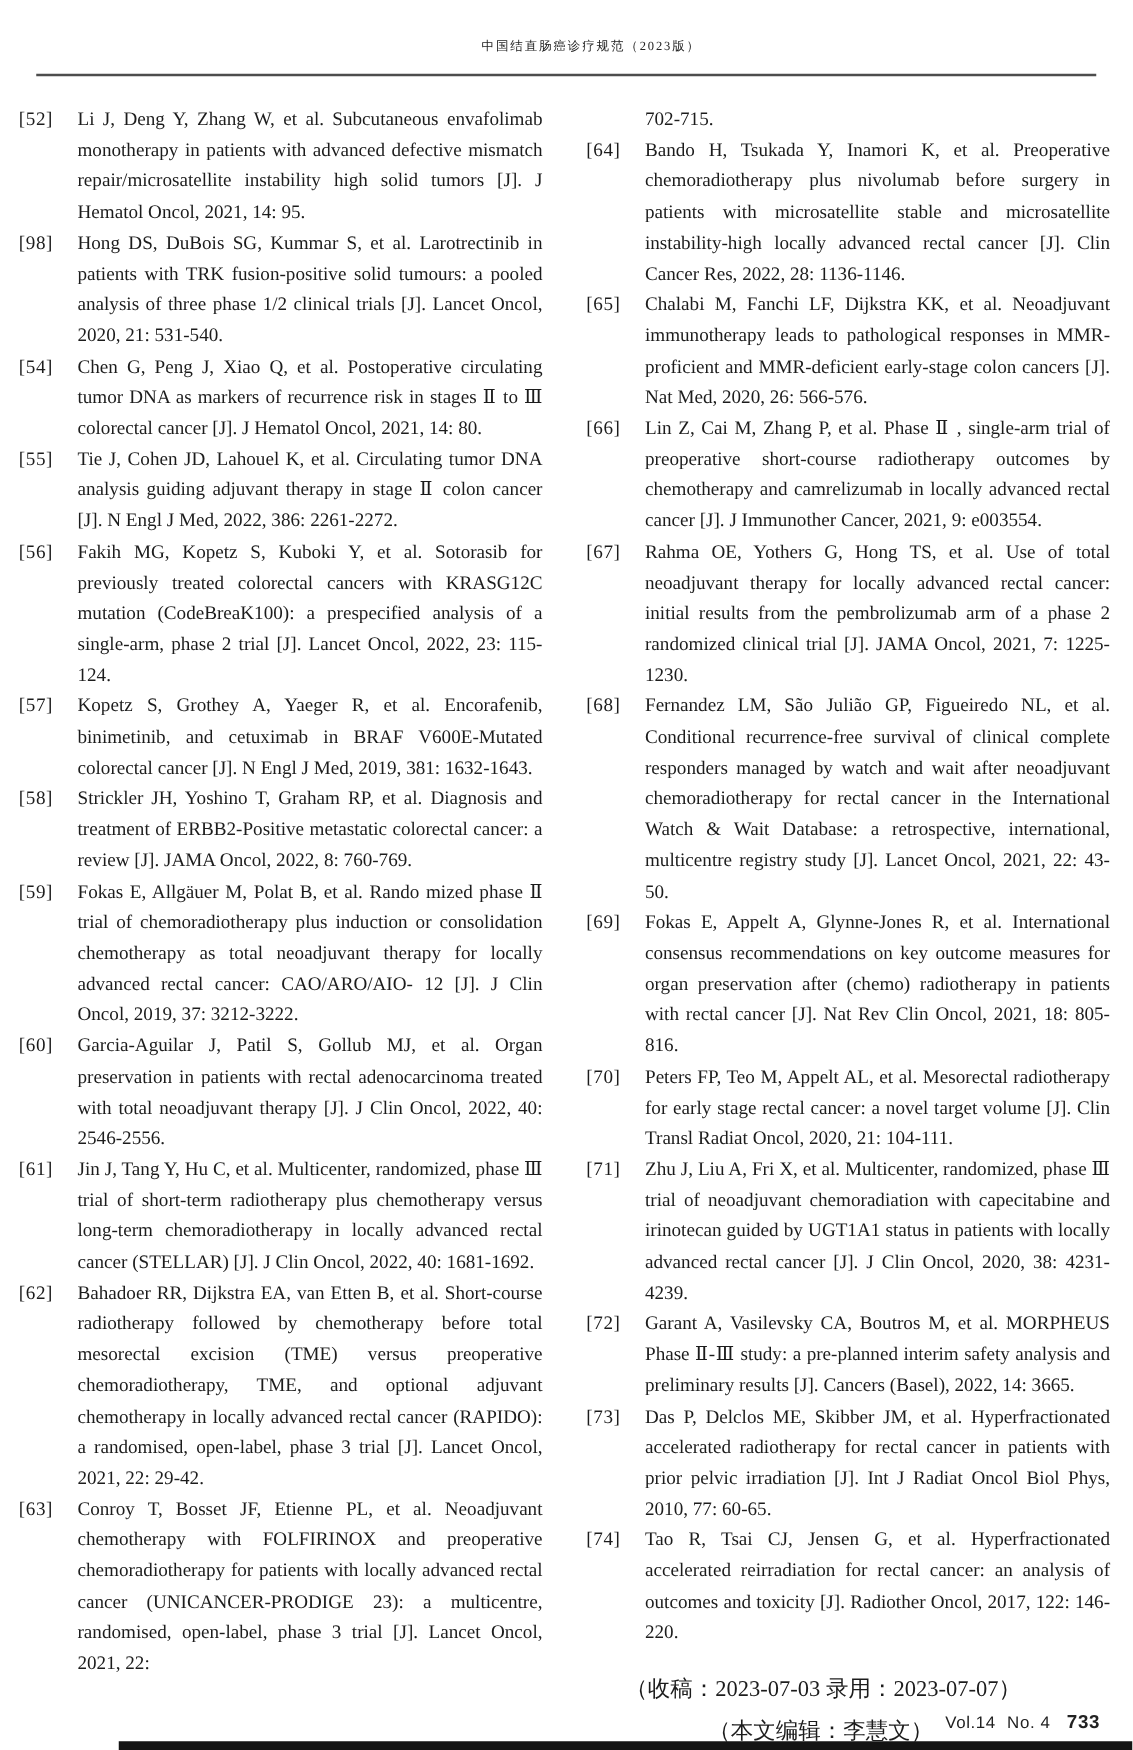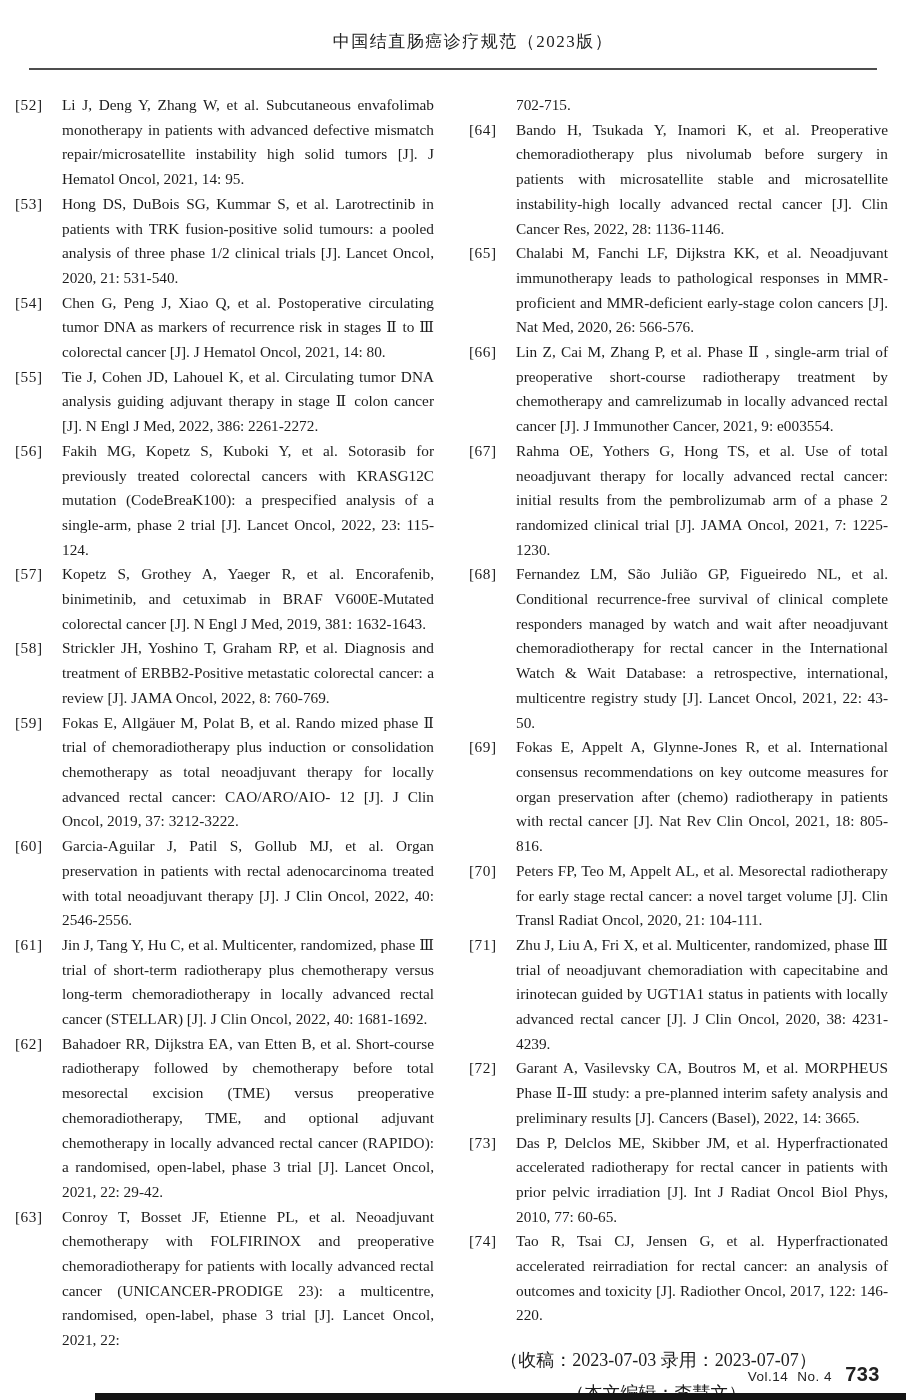--- a/index.html
+++ b/index.html
@@ -9,21 +9,21 @@
     color: #1c1c1c;
     font-family: "Liberation Serif", "DejaVu Serif", serif;
     position: relative;
     overflow: hidden;
   }
   .page-header {
     padding-top: 30px;
     text-align: center;
   }
   .page-header .title {
-    font-size: 17px;
+    font-size: 10px;
     letter-spacing: 1.5px;
     color: #222;
     margin-left: 40px;
   }
   .header-rule {
     margin: 15px 29px 0 29px;
     height: 0;
     border-top: 2px solid #4d4d4d;
   }
   .content {
@@ -59,59 +59,59 @@
   .page-footer {
     position: absolute;
     bottom: 14px;
     right: 26px;
     font-family: "Liberation Sans", "DejaVu Sans", sans-serif;
     font-size: 13.5px;
     color: #222;
     letter-spacing: 0.5px;
   }
   .page-footer .vol, .page-footer .no { margin-right: 9px; }
-  .page-footer .page-num { font-weight: bold; font-size: 20px; margin-left: 4px; }
+  .page-footer .page-num { font-weight: bold; font-size: 15px; margin-left: 4px; }
   .bottom-bar {
     position: absolute;
     bottom: 0;
     left: 95px;
     right: 0;
     height: 7px;
     background: #141414;
   }
 </style>
 </head>
 <body>
 
 <div class="page-header">
   <div class="title">中国结直肠癌诊疗规范（2023版）</div>
 </div>
 <div class="header-rule"></div>
 
 <div class="content">
   <div class="col" id="col-left">
       <div class="ref"><span class="ref-num">[52]</span><span class="ref-text">Li J, Deng Y, Zhang W, et al. Subcutaneous envafolimab monotherapy in patients with advanced defective mismatch repair/microsatellite instability high solid tumors [J]. J Hematol Oncol, 2021, 14: 95.</span></div>
-      <div class="ref"><span class="ref-num">[53]</span><span class="ref-text">Hong DS, DuBois SG, Kummar S, et al. Larotrectinib in patients with TRK fusion-positive solid tumours: a pooled analysis of three phase 1/2 clinical trials [J]. Lancet Oncol, 2020, 21: 531-540.</span></div>
+      <div class="ref"><span class="ref-num">[98]</span><span class="ref-text">Hong DS, DuBois SG, Kummar S, et al. Larotrectinib in patients with TRK fusion-positive solid tumours: a pooled analysis of three phase 1/2 clinical trials [J]. Lancet Oncol, 2020, 21: 531-540.</span></div>
       <div class="ref"><span class="ref-num">[54]</span><span class="ref-text">Chen G, Peng J, Xiao Q, et al. Postoperative circulating tumor DNA as markers of recurrence risk in stages Ⅱ to Ⅲ colorectal cancer [J]. J Hematol Oncol, 2021, 14: 80.</span></div>
       <div class="ref"><span class="ref-num">[55]</span><span class="ref-text">Tie J, Cohen JD, Lahouel K, et al. Circulating tumor DNA analysis guiding adjuvant therapy in stage Ⅱ colon cancer [J]. N Engl J Med, 2022, 386: 2261-2272.</span></div>
       <div class="ref"><span class="ref-num">[56]</span><span class="ref-text">Fakih MG, Kopetz S, Kuboki Y, et al. Sotorasib for previously treated colorectal cancers with KRASG12C mutation (CodeBreaK100): a prespecified analysis of a single-arm, phase 2 trial [J]. Lancet Oncol, 2022, 23: 115-124.</span></div>
       <div class="ref"><span class="ref-num">[57]</span><span class="ref-text">Kopetz S, Grothey A, Yaeger R, et al. Encorafenib, binimetinib, and cetuximab in BRAF V600E-Mutated colorectal cancer [J]. N Engl J Med, 2019, 381: 1632-1643.</span></div>
       <div class="ref"><span class="ref-num">[58]</span><span class="ref-text">Strickler JH, Yoshino T, Graham RP, et al. Diagnosis and treatment of ERBB2-Positive metastatic colorectal cancer: a review [J]. JAMA Oncol, 2022, 8: 760-769.</span></div>
       <div class="ref"><span class="ref-num">[59]</span><span class="ref-text">Fokas E, Allgäuer M, Polat B, et al. Rando mized phase Ⅱ trial of chemoradiotherapy plus induction or consolidation chemotherapy as total neoadjuvant therapy for locally advanced rectal cancer: CAO/ARO/AIO- 12 [J]. J Clin Oncol, 2019, 37: 3212-3222.</span></div>
       <div class="ref"><span class="ref-num">[60]</span><span class="ref-text">Garcia-Aguilar J, Patil S, Gollub MJ, et al. Organ preservation in patients with rectal adenocarcinoma treated with total neoadjuvant therapy [J]. J Clin Oncol, 2022, 40: 2546-2556.</span></div>
       <div class="ref"><span class="ref-num">[61]</span><span class="ref-text">Jin J, Tang Y, Hu C, et al. Multicenter, randomized, phase Ⅲ trial of short-term radiotherapy plus chemotherapy versus long-term chemoradiotherapy in locally advanced rectal cancer (STELLAR) [J]. J Clin Oncol, 2022, 40: 1681-1692.</span></div>
       <div class="ref"><span class="ref-num">[62]</span><span class="ref-text">Bahadoer RR, Dijkstra EA, van Etten B, et al. Short-course radiotherapy followed by chemotherapy before total mesorectal excision (TME) versus preoperative chemoradiotherapy, TME, and optional adjuvant chemotherapy in locally advanced rectal cancer (RAPIDO): a randomised, open-label, phase 3 trial [J]. Lancet Oncol, 2021, 22: 29-42.</span></div>
       <div class="ref"><span class="ref-num">[63]</span><span class="ref-text">Conroy T, Bosset JF, Etienne PL, et al. Neoadjuvant chemotherapy with FOLFIRINOX and preoperative chemoradiotherapy for patients with locally advanced rectal cancer (UNICANCER-PRODIGE 23): a multicentre, randomised, open-label, phase 3 trial [J]. Lancet Oncol, 2021, 22:</span></div>
     </div>
   <div class="col" id="col-right">
 
   <div class="ref"><span class="ref-num"></span><span class="ref-text">702-715.</span></div>
       <div class="ref"><span class="ref-num">[64]</span><span class="ref-text">Bando H, Tsukada Y, Inamori K, et al. Preoperative chemoradiotherapy plus nivolumab before surgery in patients with microsatellite stable and microsatellite instability-high locally advanced rectal cancer [J]. Clin Cancer Res, 2022, 28: 1136-1146.</span></div>
       <div class="ref"><span class="ref-num">[65]</span><span class="ref-text">Chalabi M, Fanchi LF, Dijkstra KK, et al. Neoadjuvant immunotherapy leads to pathological responses in MMR-proficient and MMR-deficient early-stage colon cancers [J]. Nat Med, 2020, 26: 566-576.</span></div>
-      <div class="ref"><span class="ref-num">[66]</span><span class="ref-text">Lin Z, Cai M, Zhang P, et al. Phase Ⅱ , single-arm trial of preoperative short-course radiotherapy treatment by chemotherapy and camrelizumab in locally advanced rectal cancer [J]. J Immunother Cancer, 2021, 9: e003554.</span></div>
+      <div class="ref"><span class="ref-num">[66]</span><span class="ref-text">Lin Z, Cai M, Zhang P, et al. Phase Ⅱ , single-arm trial of preoperative short-course radiotherapy outcomes by chemotherapy and camrelizumab in locally advanced rectal cancer [J]. J Immunother Cancer, 2021, 9: e003554.</span></div>
       <div class="ref"><span class="ref-num">[67]</span><span class="ref-text">Rahma OE, Yothers G, Hong TS, et al. Use of total neoadjuvant therapy for locally advanced rectal cancer: initial results from the pembrolizumab arm of a phase 2 randomized clinical trial [J]. JAMA Oncol, 2021, 7: 1225-1230.</span></div>
       <div class="ref"><span class="ref-num">[68]</span><span class="ref-text">Fernandez LM, São Julião GP, Figueiredo NL, et al. Conditional recurrence-free survival of clinical complete responders managed by watch and wait after neoadjuvant chemoradiotherapy for rectal cancer in the International Watch &amp; Wait Database: a retrospective, international, multicentre registry study [J]. Lancet Oncol, 2021, 22: 43-50.</span></div>
       <div class="ref"><span class="ref-num">[69]</span><span class="ref-text">Fokas E, Appelt A, Glynne-Jones R, et al. International consensus recommendations on key outcome measures for organ preservation after (chemo) radiotherapy in patients with rectal cancer [J]. Nat Rev Clin Oncol, 2021, 18: 805-816.</span></div>
       <div class="ref"><span class="ref-num">[70]</span><span class="ref-text">Peters FP, Teo M, Appelt AL, et al. Mesorectal radiotherapy for early stage rectal cancer: a novel target volume [J]. Clin Transl Radiat Oncol, 2020, 21: 104-111.</span></div>
       <div class="ref"><span class="ref-num">[71]</span><span class="ref-text">Zhu J, Liu A, Fri X, et al. Multicenter, randomized, phase Ⅲ trial of neoadjuvant chemoradiation with capecitabine and irinotecan guided by UGT1A1 status in patients with locally advanced rectal cancer [J]. J Clin Oncol, 2020, 38: 4231-4239.</span></div>
       <div class="ref"><span class="ref-num">[72]</span><span class="ref-text">Garant A, Vasilevsky CA, Boutros M, et al. MORPHEUS Phase Ⅱ-Ⅲ study: a pre-planned interim safety analysis and preliminary results [J]. Cancers (Basel), 2022, 14: 3665.</span></div>
       <div class="ref"><span class="ref-num">[73]</span><span class="ref-text">Das P, Delclos ME, Skibber JM, et al. Hyperfractionated accelerated radiotherapy for rectal cancer in patients with prior pelvic irradiation [J]. Int J Radiat Oncol Biol Phys, 2010, 77: 60-65.</span></div>
       <div class="ref"><span class="ref-num">[74]</span><span class="ref-text">Tao R, Tsai CJ, Jensen G, et al. Hyperfractionated accelerated reirradiation for rectal cancer: an analysis of outcomes and toxicity [J]. Radiother Oncol, 2017, 122: 146-220.</span></div>
       <div class="end-matter">
         <div class="dates-line">（收稿：2023-07-03 录用：2023-07-07）</div>

